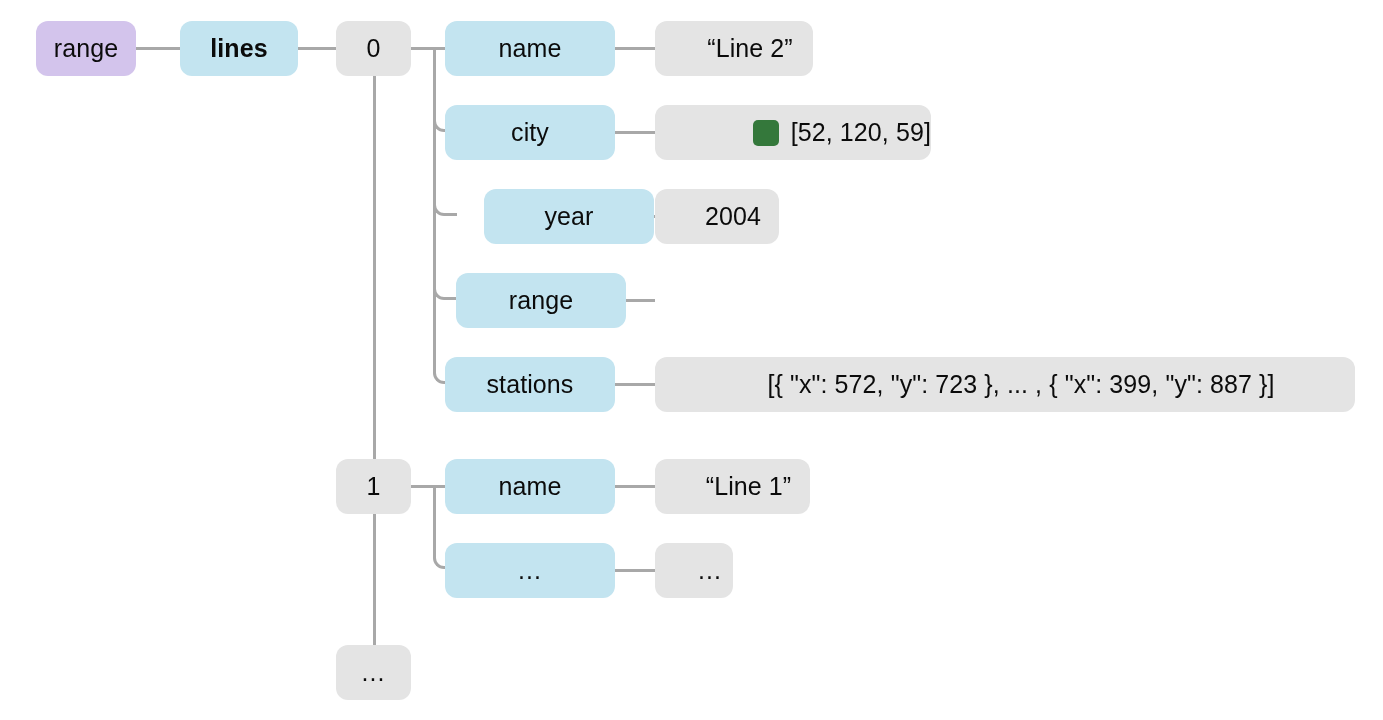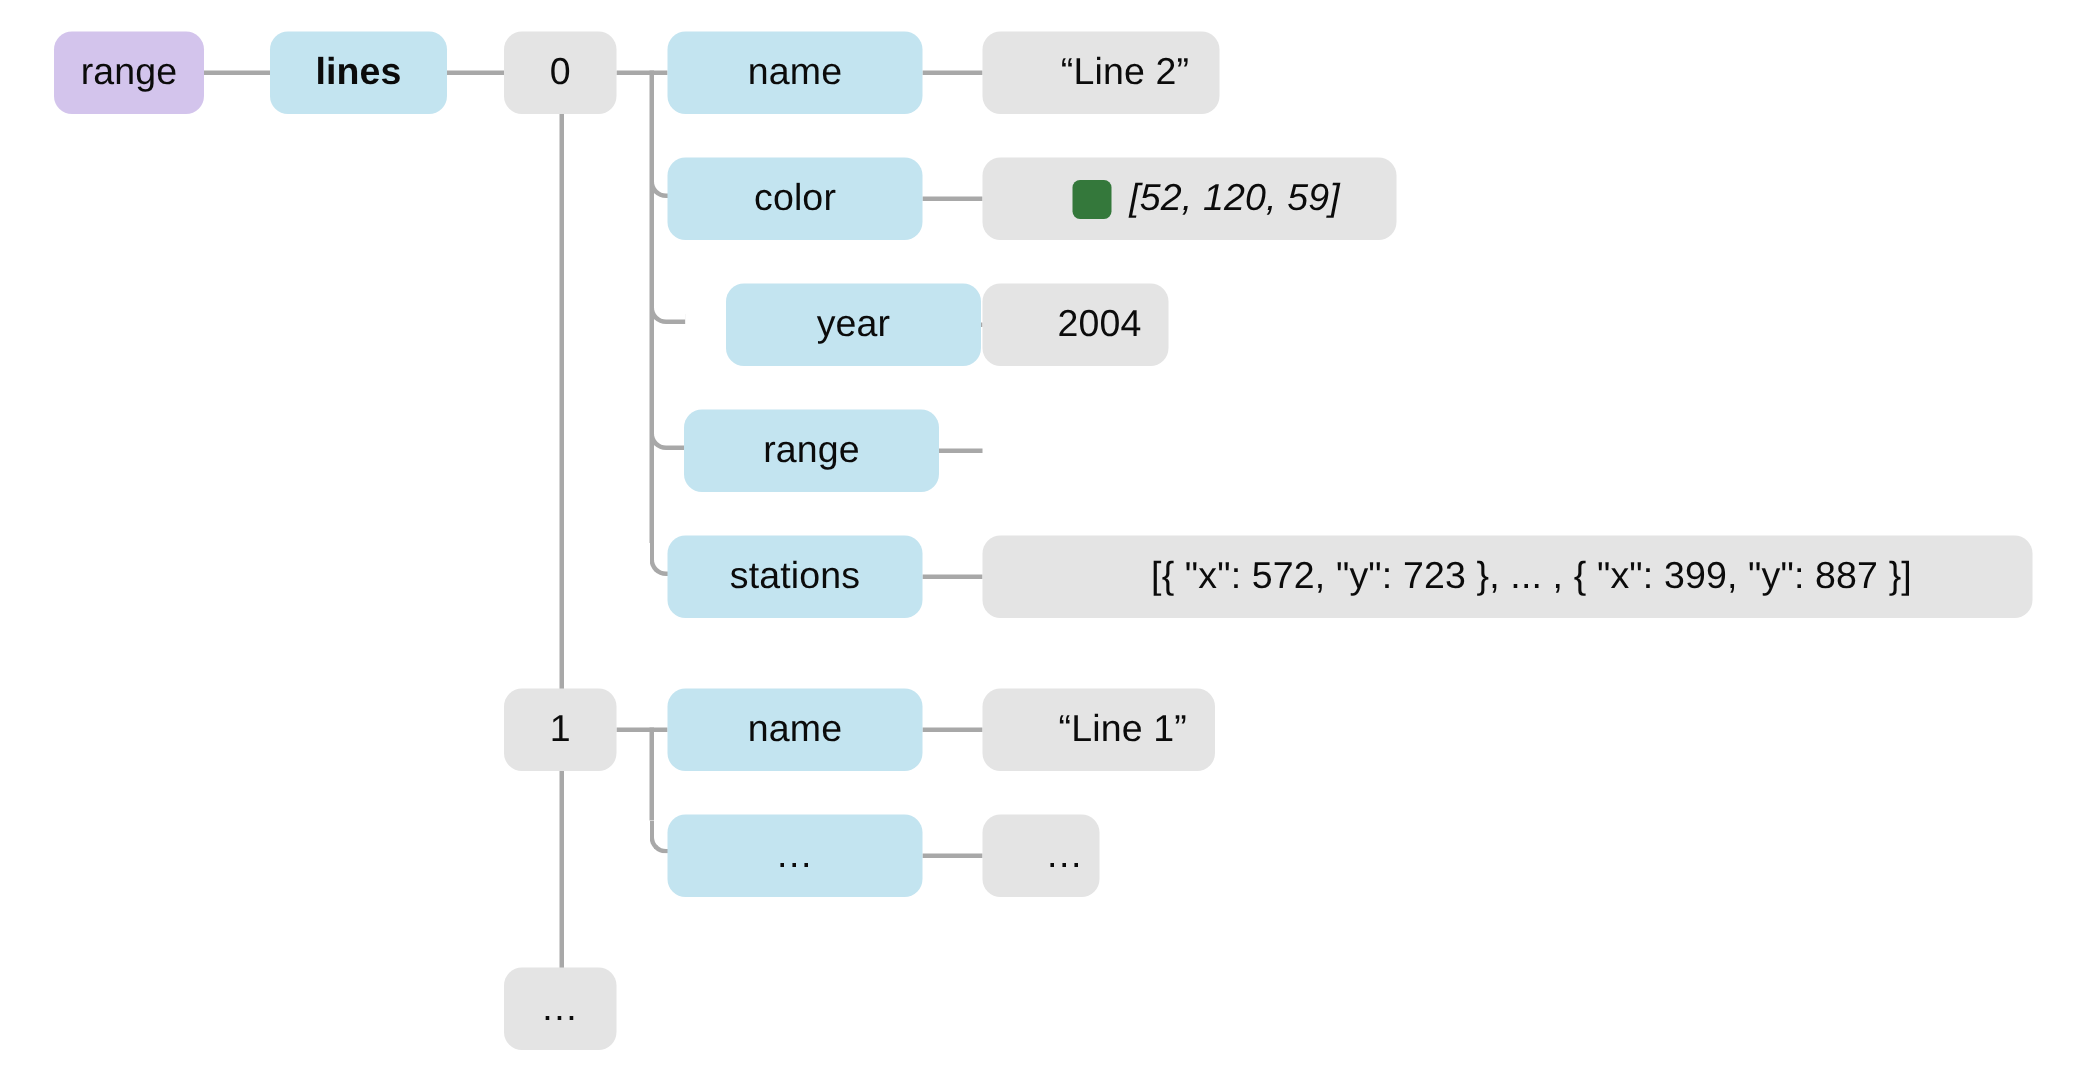--- a/index.html
+++ b/index.html
@@ -40,21 +40,21 @@
   }
   .node .swatch {
     display: inline-block;
     width: 26px;
     height: 26px;
     border-radius: 5px;
     margin-right: 12px;
     flex: none;
   }
   .node .val-text { display: inline-block; }
-  .value.with-swatch { justify-content: center; padding-left: 22px; font-style: italic; }
+  .value.with-swatch { justify-content: flex-end; padding-left: 22px; }
 
   
   .edge {
     position: absolute;
     background: #a8a8a8;
     z-index: 1;
   }
   .edge.h { height: 3px; }
   .edge.v { width: 3px; }
   .elbow {
@@ -111,21 +111,21 @@
   </div>
 
   <div class="node key" style="left:445px; top:21px; width:170px; height:55px;">
     <span>name</span>
   </div>
   <div class="node value" style="left:655px; top:21px; width:158px; height:55px;">
     <span class="val-text">“Line 2”</span>
   </div>
 
   <div class="node key" style="left:445px; top:105px; width:170px; height:55px;">
-    <span>color</span>
+    <span>city</span>
   </div>
   <div class="node value with-swatch" style="left:655px; top:105px; width:276px; height:55px;">
     <span class="swatch" style="background:#34783b;"></span>
     <span class="val-text">[52, 120, 59]</span>
   </div>
 
   <div class="node key" style="left:445px; top:189px; width:170px; height:55px;margin-left:39px;">
     <span>year</span>
   </div>
   <div class="node value" style="left:655px; top:189px; width:124px; height:55px;">

